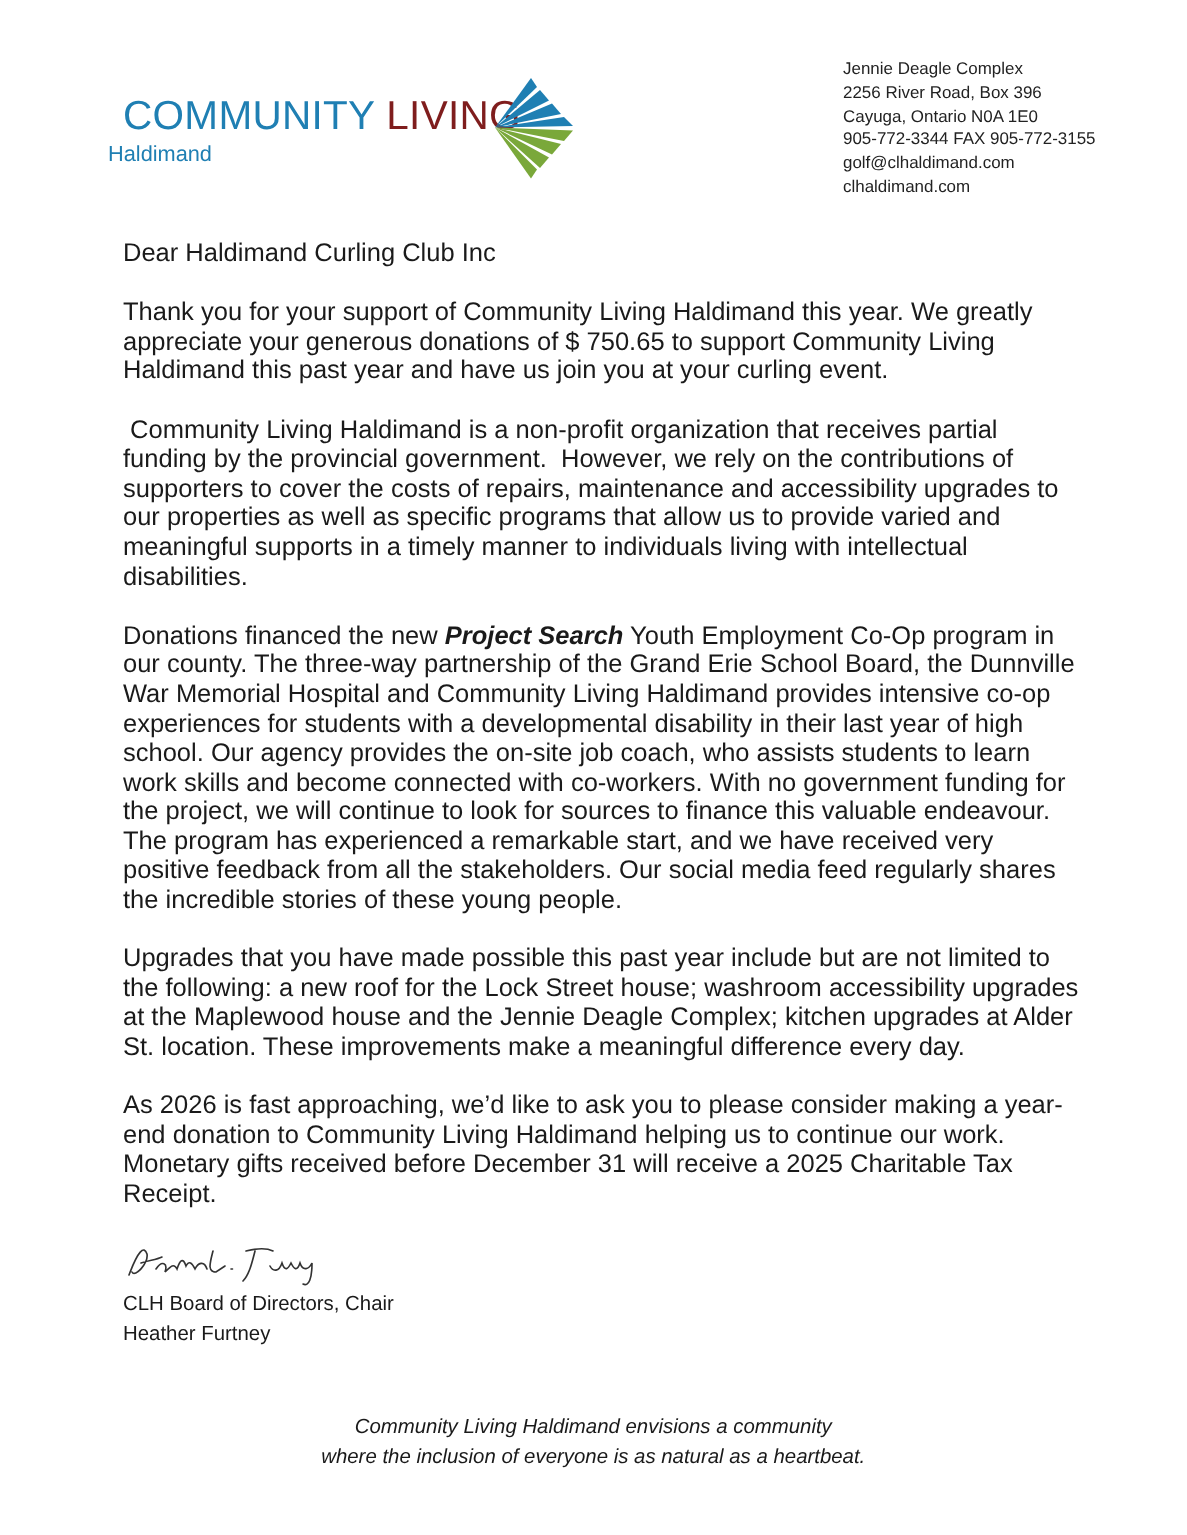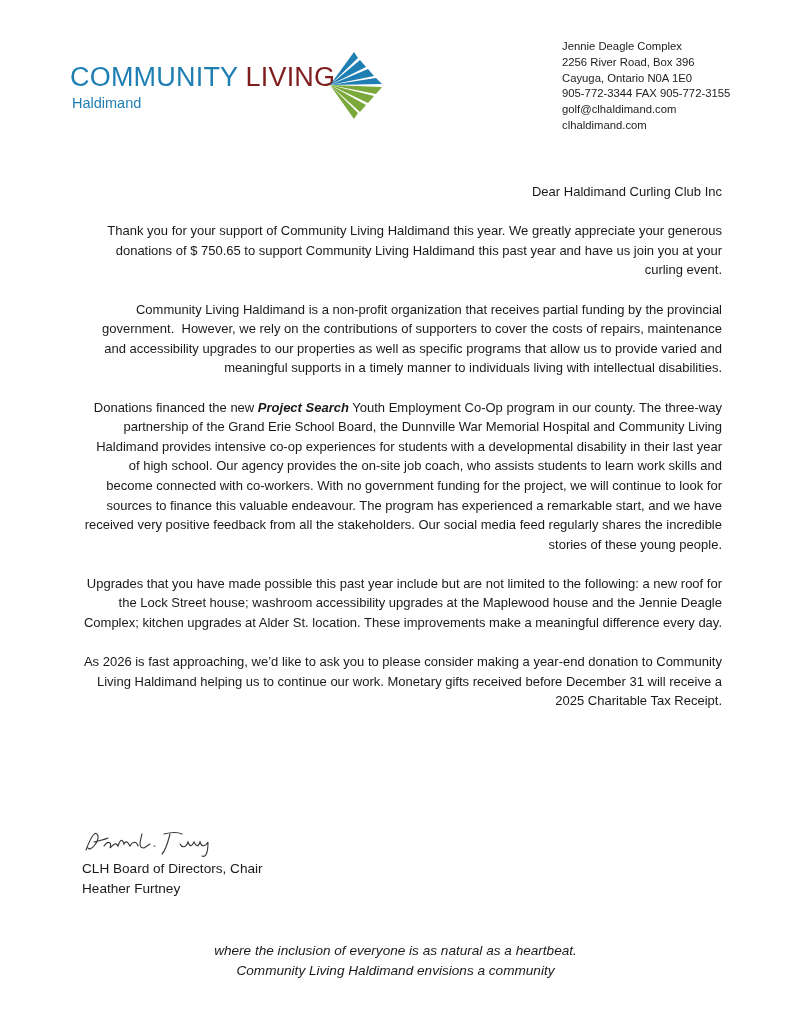--- a/index.html
+++ b/index.html
@@ -1,26 +1,26 @@
 <!DOCTYPE html>
 <html><head>
 <meta charset="utf-8">
 <style>
   html, body { margin: 0; padding: 0; background: #ffffff; }
   body { width: 791px; height: 1023px; position: relative; overflow: hidden;
          font-family: "Liberation Sans", "DejaVu Sans", sans-serif; color: #1a1a1a; }
   .logo { position: absolute; left: 70px; top: 50px; width: 320px; height: 75px; }
   .logo-text { position: absolute; left: 0; top: 12px; font-size: 27px; letter-spacing: 0.2px; white-space: nowrap; }
-  .logo-community { color: #1f7fb3; font-weight: normal; }
+  .logo-community { color: #1f7fb3; font-weight: normal; margin-left: 12px; }
   .logo-living { color: #7f1d1d; }
   .logo-sub { position: absolute; left: 2px; top: 45px; font-size: 14.5px; color: #1f7fb3; }
   .logo-mark { position: absolute; left: 254px; top: 0; width: 64px; height: 70px; }
   .address { position: absolute; left: 551px; top: 39px; font-size: 11.3px; line-height: 15.8px; color: #222; margin-left: 11px; }
   .address div { white-space: nowrap; }
-  .letter { position: absolute; left: 82px; top: 182px; width: 640px; font-size: 13px; line-height: 19.6px; color: #1a1a1a; text-align: right; }
+  .letter { position: absolute; left: 82px; top: 159px; width: 640px; font-size: 17px; line-height: 19.6px; color: #1a1a1a; }
   .letter p { margin: 0 0 19.6px 0; }
   .sig { position: absolute; left: 82px; top: 826px; width: 140px; height: 32px; }
   .signer { position: absolute; left: 82px; top: 859px; font-size: 13.6px; line-height: 19.6px; }
   .footer { position: absolute; left: 0; width: 791px; top: 941px; text-align: center; font-style: italic; font-size: 13.6px; line-height: 19.6px; }
 </style>
 </head>
 <body>
 
 <div class="logo">
   <div class="logo-text">
@@ -63,15 +63,15 @@
 <svg class="sig" viewBox="0 0 140 32">
   <path d="M4,24 C10,8 14,4 16,10 C17,16 8,26 6,22 M12,16 C18,14 22,14 26,12 M22,20 C26,14 30,16 28,22 C32,18 34,16 36,20 C38,14 40,12 42,18 C44,14 46,16 48,20 C50,16 54,14 56,20 M60,8 C58,16 56,22 62,22 L68,18 M72,20 L73,20 M82,8 C90,6 96,6 100,8 M88,8 C86,16 84,24 80,28 M98,18 C100,22 104,22 106,16 C108,22 110,20 112,16 C114,20 116,22 118,16 C120,22 124,20 126,16 C126,26 124,32 120,30" fill="none" stroke="#333" stroke-width="1.1" stroke-linecap="round"></path>
 </svg>
 
 <div class="signer">
   <div>CLH Board of Directors, Chair</div>
   <div>Heather Furtney</div>
 </div>
 
 <div class="footer">
+  <div>Community Living Haldimand envisions a community</div>
   <div>where the inclusion of everyone is as natural as a heartbeat.</div>
-  <div>Community Living Haldimand envisions a community</div>
 </div>
 
 </body></html>

